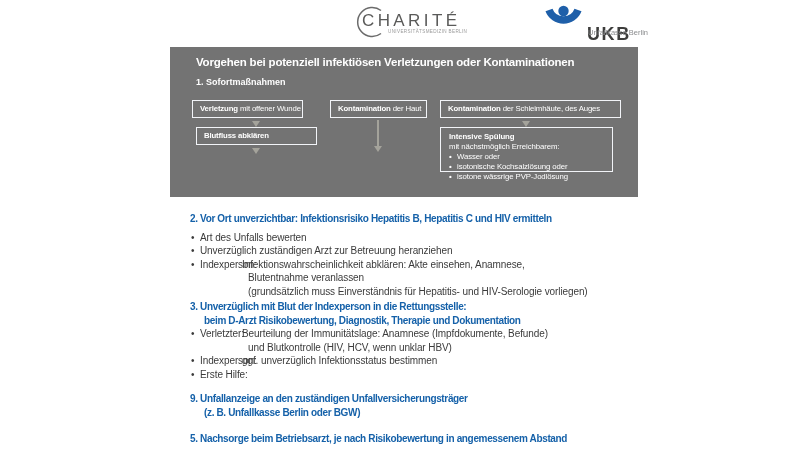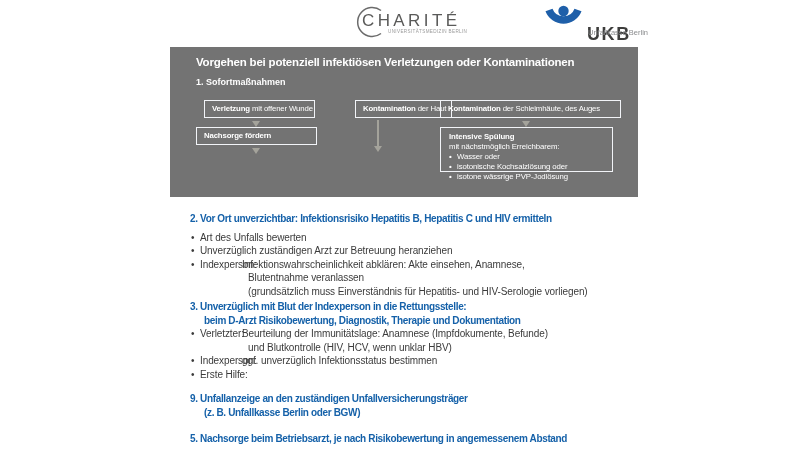--- a/index.html
+++ b/index.html
@@ -62,32 +62,32 @@
     <circle cx="18.5" cy="6" r="5.2" fill="#1E5FA9"></circle>
   </svg>
   <div class="ukb-name">UKB</div>
   <div class="ukb-sub">Unfallkasse Berlin</div>
 </div>
 
 <div class="panel">
   <div class="panel-title">Vorgehen bei potenziell infektiösen Verletzungen oder Kontaminationen</div>
   <div class="panel-step">1. Sofortmaßnahmen</div>
 
-  <div class="fbox" style="left:34px; top:53px; width:111px; height:18px;">
+  <div class="fbox" style="left:22px; top:53px; width:111px; height:18px;">
     <b>Verletzung</b><span> mit offener Wunde</span>
   </div>
   <div class="tri" style="left:82px; top:74px;"></div>
 
   <div class="fbox" style="left:26px; top:80px; width:121px; height:18px;">
-    <b>Nachsorge fördern</b><span></span>
+    <b>Blutfluss abklären</b><span></span>
   </div>
   <div class="tri" style="left:82px; top:101px;"></div>
 
 
-  <div class="fbox" style="left:160px; top:53px; width:97px; height:18px;margin-left:25px;">
+  <div class="fbox" style="left:160px; top:53px; width:97px; height:18px;">
     <b>Kontamination</b><span> der Haut</span>
   </div>
   <div class="vline" style="left:207px; top:73px; height:26px;"></div>
   <div class="tri" style="left:204px; top:99px;"></div>
 
   <div class="fbox" style="left:270px; top:53px; width:181px; height:18px;">
     <b>Kontamination</b><span> der Schleimhäute, des Auges</span>
   </div>
   <div class="tri" style="left:352px; top:74px;"></div>
 

